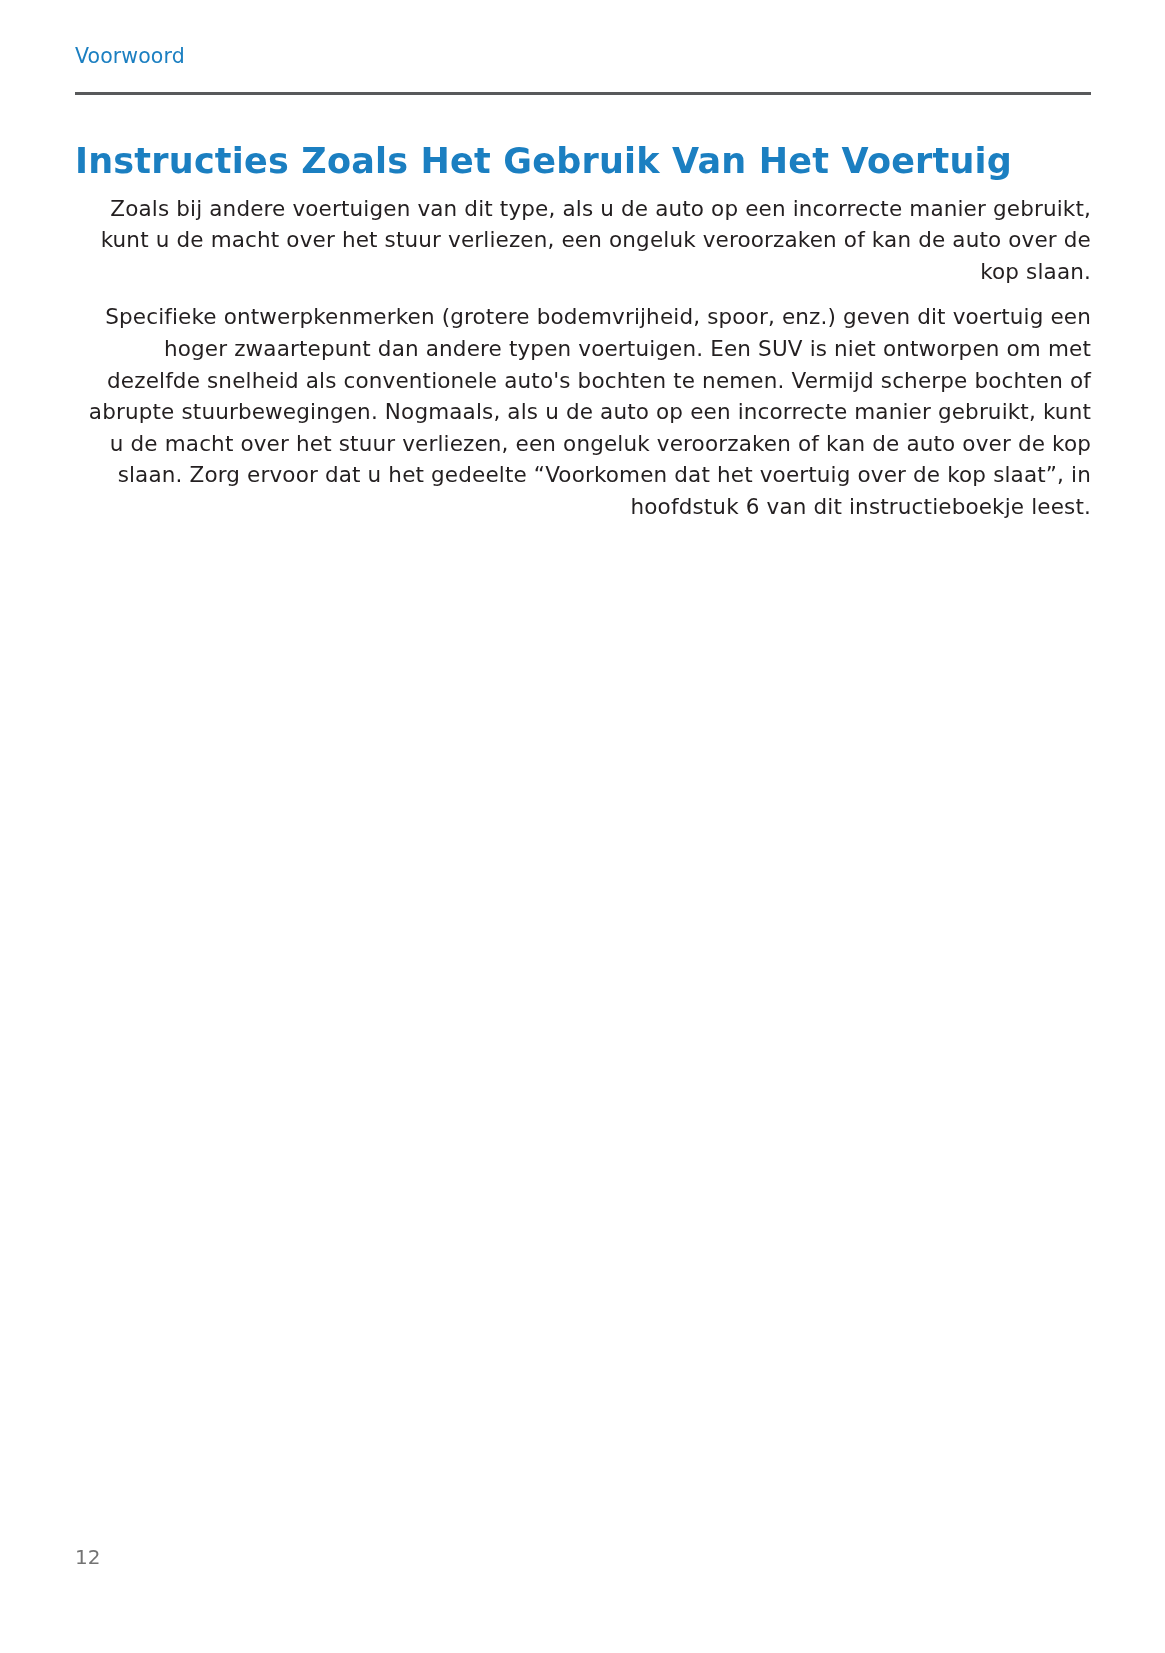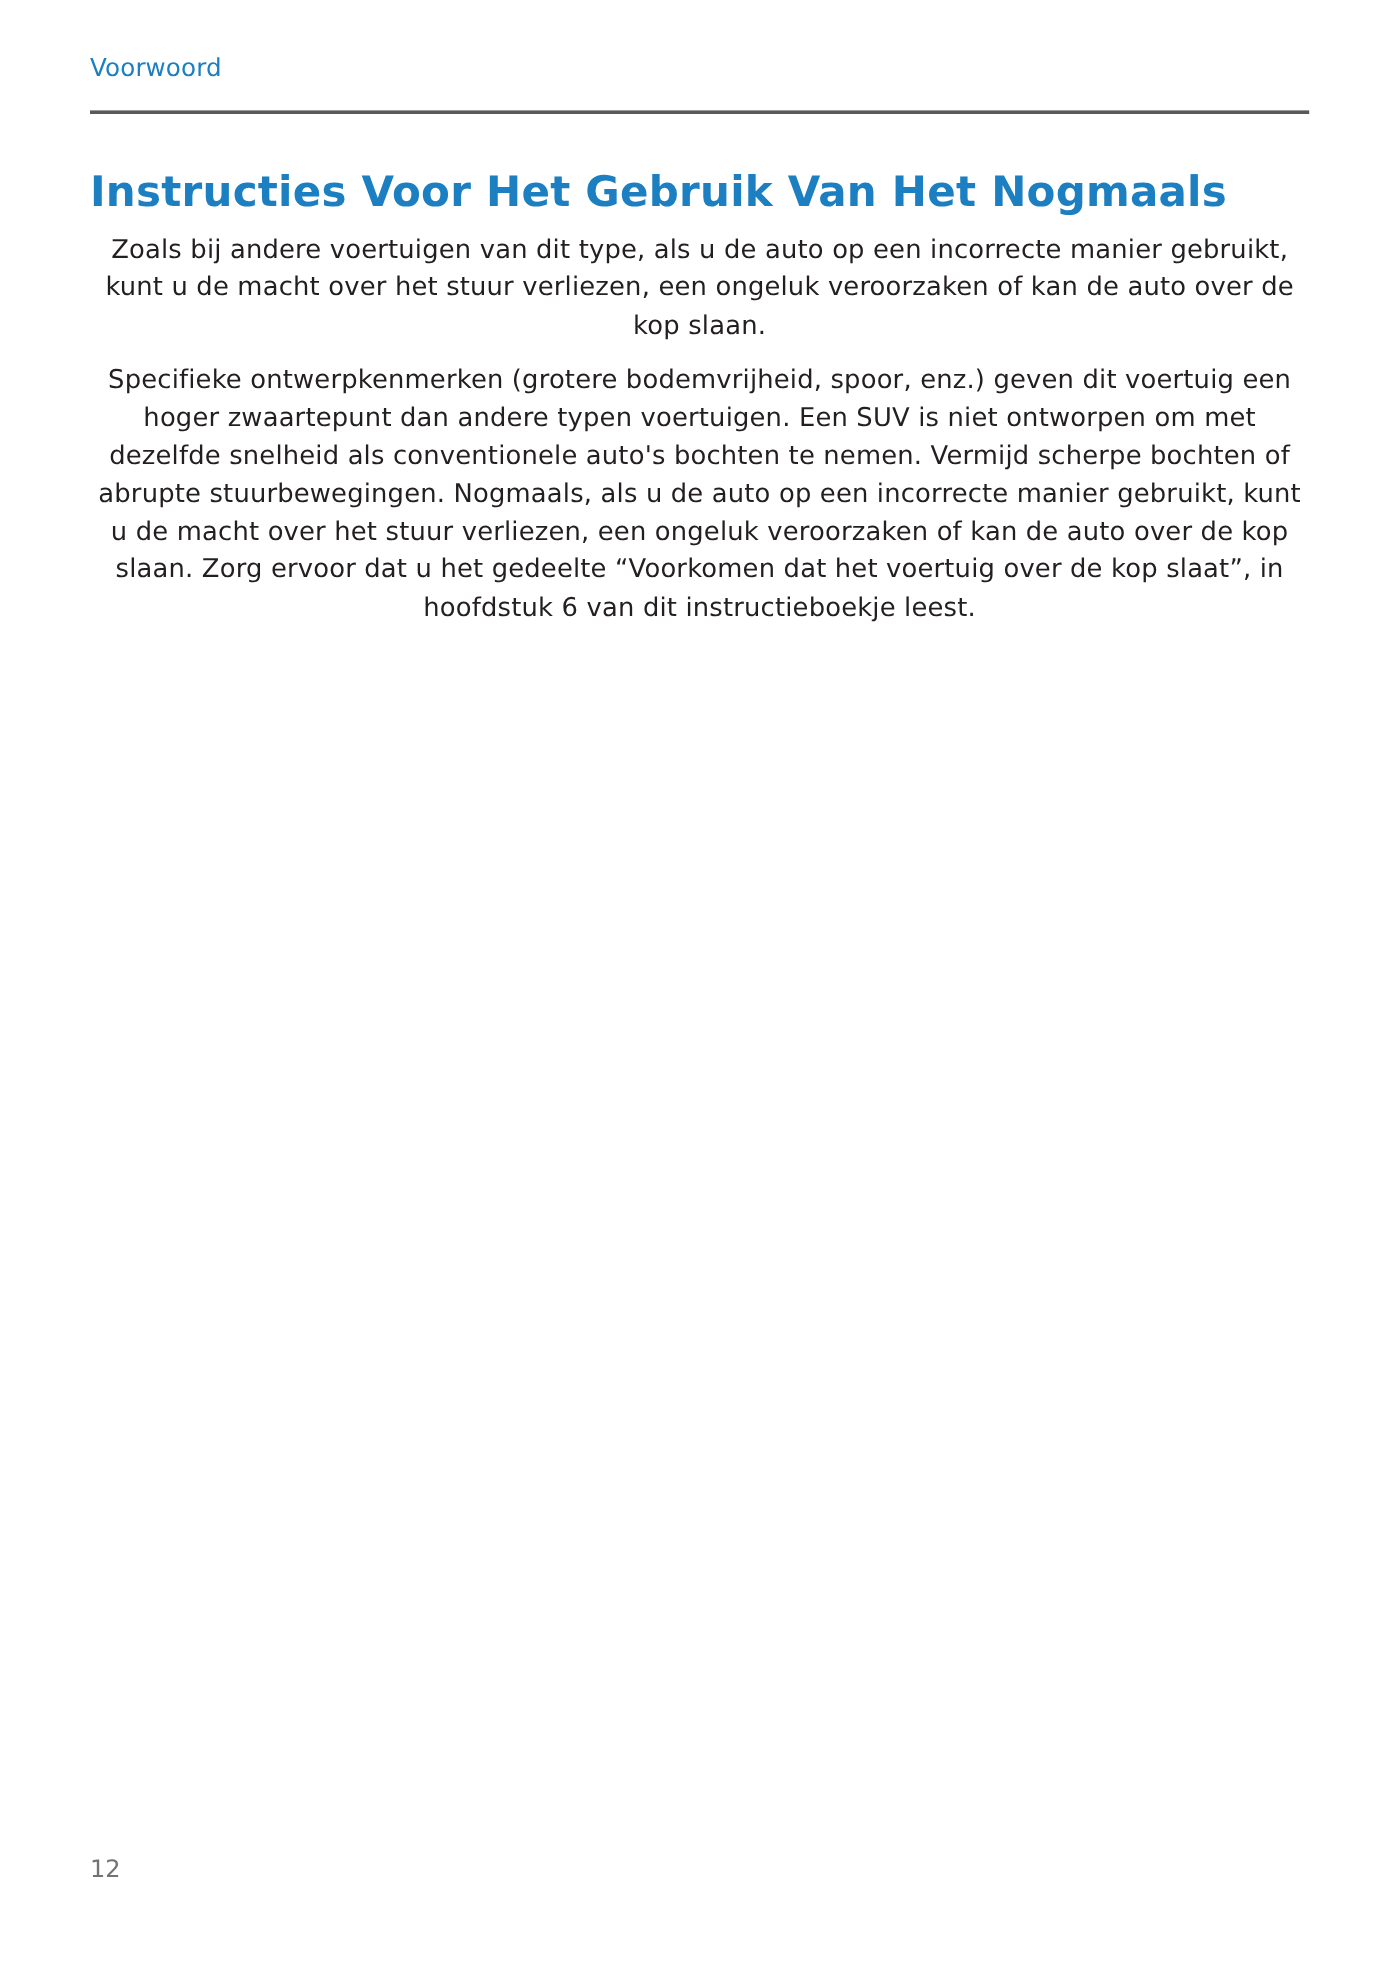--- a/index.html
+++ b/index.html
@@ -50,21 +50,21 @@
     color: #1b7fc1;
     letter-spacing: 0.2px;
     font-family: "DejaVu Sans", sans-serif;
   }
   p.para {
     margin: 0 0 14px 0;
     font-size: 21.5px;
     line-height: 1.47;
     color: #231f20;
     letter-spacing: 0.15px;
-    text-align: center;
+    text-align: right;
     font-family: "DejaVu Sans", sans-serif;
   }
   p.para:last-child {
     margin-bottom: 12px;
   }
   .page-number {
     position: absolute;
     left: 75px;
     top: 1545px;
     font-size: 20px;
@@ -77,21 +77,21 @@
 
 <div class="page">
 
   <div class="header">
     <div class="header-label">Voorwoord</div>
   </div>
 
   <div class="header-rule"></div>
 
   <div class="content">
-    <h1 class="title">Instructies Voor Het Gebruik Van Het Nogmaals</h1>
+    <h1 class="title">Instructies Zoals Het Gebruik Van Het Voertuig</h1>
 
     <p class="para">Zoals bij andere voertuigen van dit type, als u de auto op een incorrecte manier gebruikt, kunt u de macht over het stuur verliezen, een ongeluk veroorzaken of kan de auto over de kop slaan.</p>
 
     <p class="para">Specifieke ontwerpkenmerken (grotere bodemvrijheid, spoor, enz.) geven dit voertuig een hoger zwaartepunt dan andere typen voertuigen. Een SUV is niet ontworpen om met dezelfde snelheid als conventionele auto's bochten te nemen. Vermijd scherpe bochten of abrupte stuurbewegingen. Nogmaals, als u de auto op een incorrecte manier gebruikt, kunt u de macht over het stuur verliezen, een ongeluk veroorzaken of kan de auto over de kop slaan. Zorg ervoor dat u het gedeelte “Voorkomen dat het voertuig over de kop slaat”, in hoofdstuk 6 van dit instructieboekje leest.</p>
   </div>
 
   <div class="page-number">12</div>
 
 </div>
 

